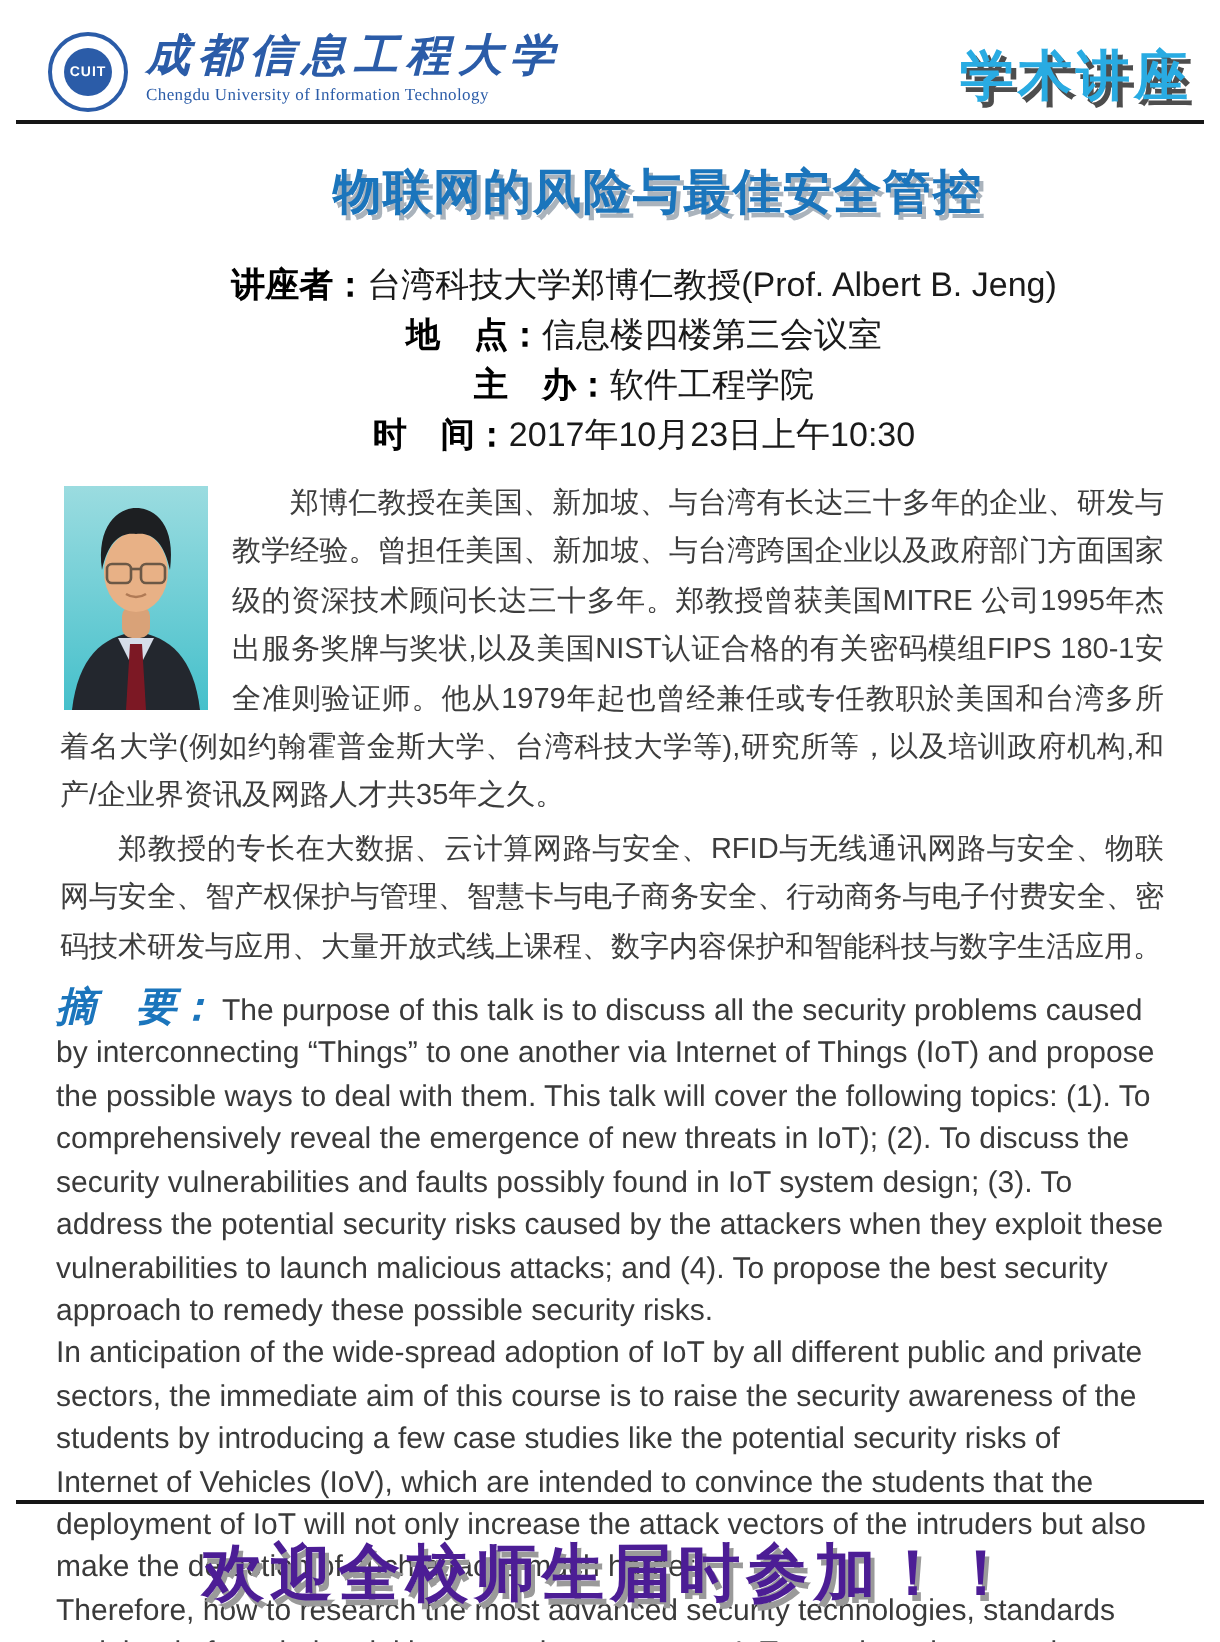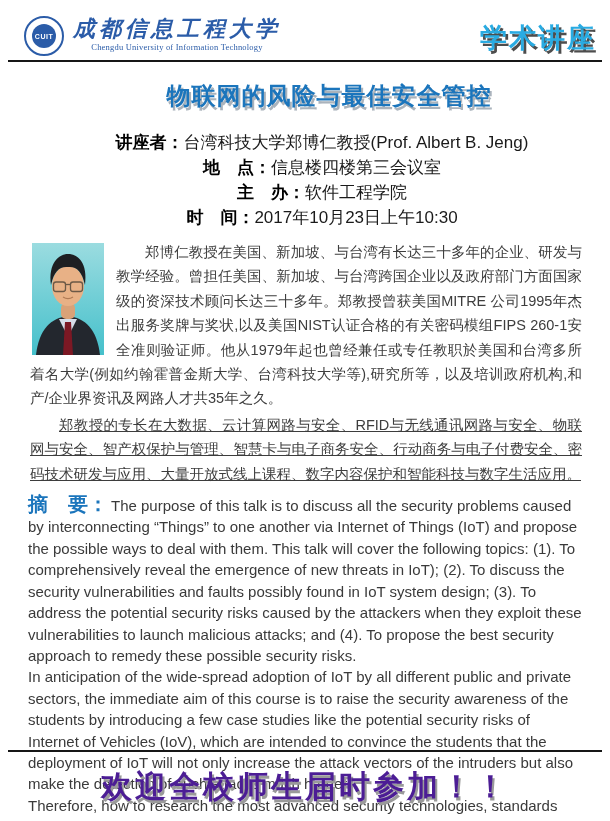--- a/index.html
+++ b/index.html
@@ -2,21 +2,21 @@
 <html><head>
 <meta charset="utf-8">
 <style>
   * { margin:0; padding:0; box-sizing:border-box; }
   html,body { background:#ffffff; }
   body { font-family:"Liberation Sans","DejaVu Sans",sans-serif; }
   .page { width:610px; height:821px; position:relative; background:#fff; overflow:hidden; margin:0 auto; }
 
   
   .header { height:60px; position:relative; padding:16px 12px 0 24px; }
-  .brand { display:flex; align-items:flex-start; gap:9px;text-align:center; }
+  .brand { display:flex; align-items:flex-start; gap:9px; }
   .emblem { width:40px; height:40px; border-radius:50%; border:2px solid #2b5ca8; background:#fff;
             display:flex; align-items:center; justify-content:center; flex:0 0 auto; }
   .emblem-core { width:24px; height:24px; border-radius:50%; background:#2b5ca8; color:#fff;
                  font-size:7px; font-weight:bold; display:flex; align-items:center; justify-content:center;
                  letter-spacing:0.5px; }
   .brand-cn { font-family:"DejaVu Serif","Liberation Serif",serif; font-style:italic; font-weight:bold;
               font-size:22px; color:#2b5ca8; letter-spacing:4px; line-height:1.15; white-space:nowrap; }
   .brand-en { font-family:"Liberation Serif","DejaVu Serif",serif; font-weight:normal; font-size:8.5px;
               color:#2b5ca8; margin-top:1px; letter-spacing:0.2px; }
   .badge { position:absolute; right:14px; top:20px; font-size:27px; font-weight:bold; color:#29abe2;
@@ -29,25 +29,25 @@
 
   
   .info { margin:18px 0 0 34px;text-align:center; }
   .info-row { font-size:17px; line-height:25px; color:#1a1a1a; }
   .info-label { font-weight:bold; color:#000; }
 
   
   .bio-wrap { margin:10px 28px 0 30px; overflow:hidden; }
   .photo { float:left; width:72px; height:112px; margin:3px 12px 2px 2px; display:block; }
   .bio-p { font-size:14.5px; line-height:24.4px; color:#3d3d3d; text-align:justify; text-indent:2em; }
-  .bio-p2 { margin:2px 28px 0 30px;text-decoration:underline; }
+  .bio-p2 { margin:2px 28px 0 30px; }
 
   
   .abstract { margin:8px 28px 0 28px; font-size:15px; line-height:21.4px; color:#3a3a3a; text-align:left; }
-  .abs-label { font-size:20px; font-weight:bold; color:#1b75bc; margin-right:3px; }
+  .abs-label { font-size:20px; font-weight:bold; color:#1b75bc; margin-right:3px;font-style:italic; }
   .abs-par { display:block; }
 
   
   .bottom-rule { position:absolute; top:750px; left:8px; right:8px; border:none; border-top:2px solid #161616; }
   .welcome { position:absolute; top:766px; left:0; width:100%; text-align:center; font-size:31px;
              font-weight:bold; color:#4c1d95; text-shadow:2px 3px 0 #9a9a9a; letter-spacing:3px; }
 </style>
 </head>
 <body>
 
@@ -97,21 +97,21 @@
       <path d="M27,76 L36,94 L45,76 Z" fill="#d6dde9"></path>
       <path d="M33,79 L39,79 L41,112 L31,112 Z" fill="#7c1824"></path>
       <rect x="29" y="60" width="14" height="16" rx="5" fill="#d9a278"></rect>
       <ellipse cx="36" cy="43" rx="16" ry="20" fill="#e8b186"></ellipse>
       <path d="M19,42 C16,20 27,11 36,11 C46,11 56,20 53,42 C50,28 44,23 36,24 C28,23 22,28 19,42 Z" fill="#1d1f22"></path>
       <rect x="21.5" y="39" width="12" height="9.5" rx="2.5" fill="none" stroke="#6b5846" stroke-width="1.3"></rect>
       <rect x="38.5" y="39" width="12" height="9.5" rx="2.5" fill="none" stroke="#6b5846" stroke-width="1.3"></rect>
       <line x1="33.5" y1="41.5" x2="38.5" y2="41.5" stroke="#6b5846" stroke-width="1.3"></line>
       <path d="M31,54 C34,56 38,56 41,54" fill="none" stroke="#b07a55" stroke-width="1.2"></path>
     </svg>
-    <p class="bio-p">郑博仁教授在美国、新加坡、与台湾有长达三十多年的企业、研发与教学经验。曾担任美国、新加坡、与台湾跨国企业以及政府部门方面国家级的资深技术顾问长达三十多年。郑教授曾获美国MITRE 公司1995年杰出服务奖牌与奖状,以及美国NIST认证合格的有关密码模组FIPS 260-1安全准则验证师。他从1979年起也曾经兼任或专任教职於美国和台湾多所着名大学(例如约翰霍普金斯大学、台湾科技大学等),研究所等，以及培训政府机构,和产/企业界资讯及网路人才共35年之久。</p>
+    <p class="bio-p">郑博仁教授在美国、新加坡、与台湾有长达三十多年的企业、研发与教学经验。曾担任美国、新加坡、与台湾跨国企业以及政府部门方面国家级的资深技术顾问长达三十多年。郑教授曾获美国MITRE 公司1995年杰出服务奖牌与奖状,以及美国NIST认证合格的有关密码模组FIPS 180-1安全准则验证师。他从1979年起也曾经兼任或专任教职於美国和台湾多所着名大学(例如约翰霍普金斯大学、台湾科技大学等),研究所等，以及培训政府机构,和产/企业界资讯及网路人才共35年之久。</p>
   </div>
   <p class="bio-p bio-p2">郑教授的专长在大数据、云计算网路与安全、RFID与无线通讯网路与安全、物联网与安全、智产权保护与管理、智慧卡与电子商务安全、行动商务与电子付费安全、密码技术研发与应用、大量开放式线上课程、数字内容保护和智能科技与数字生活应用。</p>
 
   <div class="abstract">
     <span class="abs-label">摘　要：</span><span>The purpose of this talk is to discuss all the security problems caused by interconnecting “Things” to one another via Internet of Things (IoT) and propose the possible ways to deal with them. This talk will cover the following topics: (1). To comprehensively reveal the emergence of new threats in IoT); (2). To discuss the security vulnerabilities and faults possibly found in IoT system design; (3). To address the potential security risks caused by the attackers when they exploit these vulnerabilities to launch malicious attacks; and (4). To propose the best security approach to remedy these possible security risks.</span>
     <span class="abs-par">In anticipation of the wide-spread adoption of IoT by all different public and private sectors, the immediate aim of this course is to raise the security awareness of the students by introducing a few case studies like the potential security risks of Internet of Vehicles (IoV), which are intended to convince the students that the deployment of IoT will not only increase the attack vectors of the intruders but also make the detection of such attacks much harder.</span>
     <span class="abs-par">Therefore, how to research the most advanced security technologies, standards and the de facto industrial best practices to protect IoT security, privacy and trust-worthy sustainable operation has become the most urgent and important mission in the 21st century IoT era!</span>
   </div>
 
   <hr class="bottom-rule">

